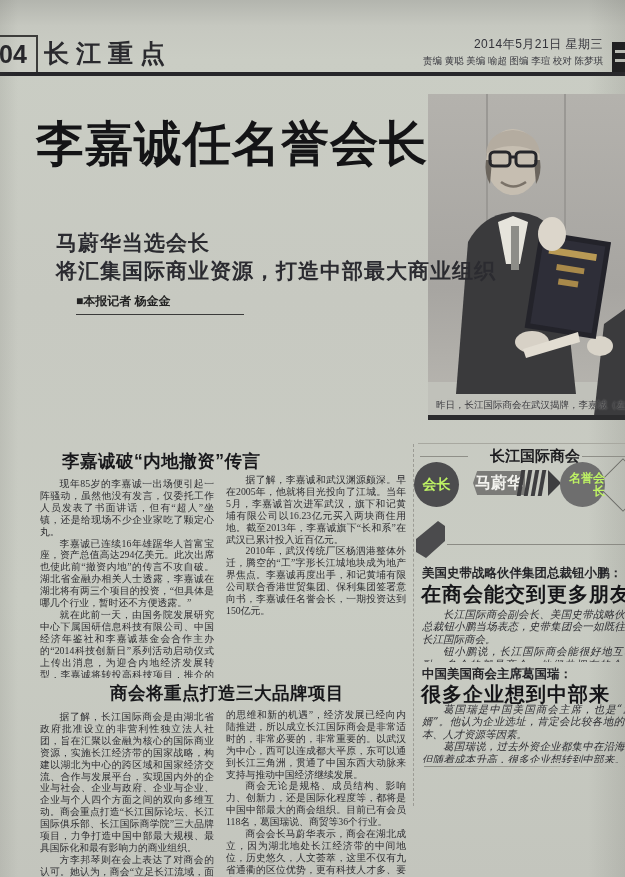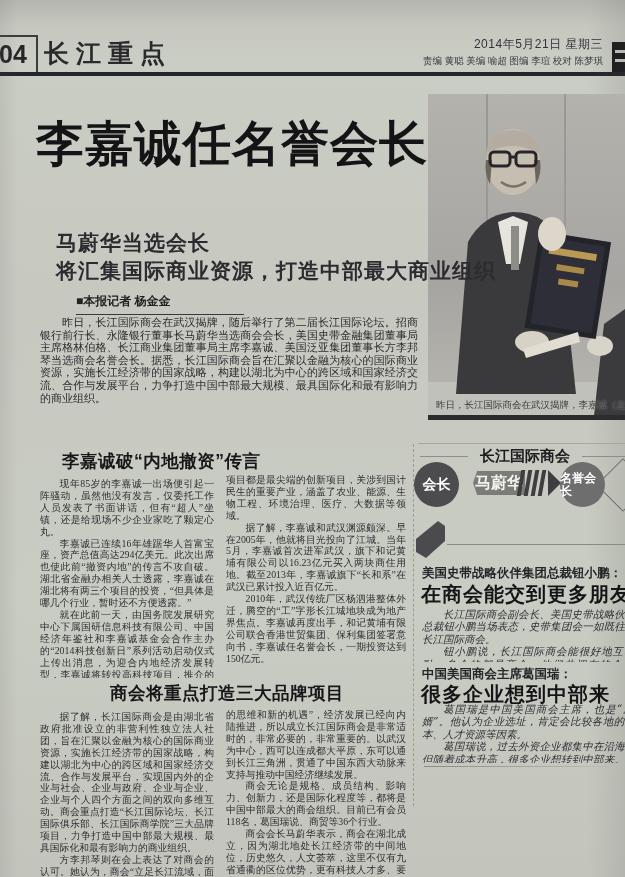--- a/index.html
+++ b/index.html
@@ -47,27 +47,27 @@
     font-family:"Liberation Serif",serif;overflow:hidden;z-index:3;}
   .col p{margin:0;text-indent:2em;}
   .col p.noindent{text-indent:0;}
   .c1a{left:40px;top:478px;width:174px;height:200px;}
   .c2a{left:226px;top:474px;width:180px;height:204px;}
   .c1b{left:40px;top:711px;width:174px;height:166px;}
   .c2b{left:226px;top:709px;width:180px;height:168px;}
   .vdash{position:absolute;left:413px;top:444px;height:362px;width:0;border-left:1px dashed #9b9b94;z-index:2;}
   .side-topline{position:absolute;left:418px;right:0;top:443px;height:1px;background:#a8a8a0;z-index:2;}
   
-  .sb-title{position:absolute;left:470px;top:447px;width:110px;text-align:center;
+  .sb-title{position:absolute;left:470px;top:447px;width:110px;text-align:right;
     font-size:15px;font-weight:900;color:#1d1d20;z-index:3;}
   .sb-line{position:absolute;top:456px;height:1px;background:#8f8f88;z-index:2;}
   .sb-line.l{left:420px;width:48px;}
   .sb-line.r{left:582px;width:43px;}
-  .circle{position:absolute;border-radius:50%;color:#ffffff;display:flex;align-items:center;justify-content:center;
-    text-align:left;font-weight:bold;z-index:3;}
+  .circle{position:absolute;border-radius:50%;color:#bef264;display:flex;align-items:center;justify-content:center;
+    text-align:right;font-weight:bold;z-index:3;}
   .circle.c-role1{left:414px;top:462px;width:45px;height:45px;background:#4c4c4e;font-size:14px;}
   .circle.c-role2{left:560px;top:462px;width:45px;height:45px;background:#6e6e6e;font-size:12px;line-height:13px;}
   .namebar{position:absolute;left:473px;top:471px;width:52px;height:24px;background:#7b7b78;color:#f2f2ee;
     display:flex;align-items:center;justify-content:center;font-size:16px;font-weight:bold;z-index:3;
     clip-path:polygon(8% 0,100% 0,100% 100%,8% 100%,0 50%);}
   .stripes{position:absolute;left:519px;top:470px;display:flex;align-items:center;z-index:3;}
   .stripes b{display:block;width:4px;height:26px;background:#3e3e40;margin-right:3px;transform:skewX(-10deg);}
   .stripes .tri{width:0;height:0;border-top:13px solid transparent;border-bottom:13px solid transparent;
     border-left:13px solid #3e3e40;margin-left:1px;}
   .diamond{position:absolute;left:604px;top:466px;width:36px;height:36px;border:1px solid #6d6d68;
@@ -151,32 +151,28 @@
     <div class="caption">昨日，长江国际商会在武汉揭牌，李嘉诚（左）当选商会名誉会长</div>
   </div>
   <div class="photo-rule"></div>
 
   <div class="headline">
     <div>李嘉诚任名誉会长</div>
   </div>
   <div class="subhead s1">马蔚华当选会长</div>
   <div class="subhead s2">将汇集国际商业资源，打造中部最大商业组织</div>
   <div class="byline">■本报记者 杨金金</div>
-  <div class="intro">
-    <p>昨日，长江国际商会在武汉揭牌，随后举行了第二届长江国际论坛。招商银行前行长、永隆银行董事长马蔚华当选商会会长，美国史带金融集团董事局主席格林伯格、长江商业集团董事局主席李嘉诚、美国泛亚集团董事长方李邦琴当选商会名誉会长。据悉，长江国际商会旨在汇聚以金融为核心的国际商业资源，实施长江经济带的国家战略，构建以湖北为中心的跨区域和国家经济交流、合作与发展平台，力争打造中国中部最大规模、最具国际化和最有影响力的商业组织。</p>
-  </div>
 
   <div class="sec-title t1">李嘉诚破“内地撤资”传言</div>
   <div class="col c1a">
     <p>现年85岁的李嘉诚一出场便引起一阵骚动，虽然他没有发言，仅委托工作人员发表了书面讲话，但有“超人”坐镇，还是给现场不少企业家吃了颗定心丸。</p>
     <p>李嘉诚已连续16年雄踞华人首富宝座，资产总值高达294亿美元。此次出席也使此前“撤资内地”的传言不攻自破。湖北省金融办相关人士透露，李嘉诚在湖北将有两三个项目的投资，“但具体是哪几个行业，暂时还不方便透露。”</p>
     <p>就在此前一天，由国务院发展研究中心下属国研信息科技有限公司、中国经济年鉴社和李嘉诚基金会合作主办的“2014科技创新日”系列活动启动仪式上传出消息，为迎合内地经济发展转型，李嘉诚将转投高科技项目，推介的七个</p>
   </div>
   <div class="col c2a">
-    <p class="noindent">项目都是最尖端的创新项目，关涉到国计民生的重要产业，涵盖了农业、能源、生物工程、环境治理、医疗、大数据等领域。</p>
     <p>据了解，李嘉诚和武汉渊源颇深。早在2005年，他就将目光投向了江城。当年5月，李嘉诚首次进军武汉，旗下和记黄埔有限公司以16.23亿元买入两块商住用地。截至2013年，李嘉诚旗下“长和系”在武汉已累计投入近百亿元。</p>
     <p>2010年，武汉传统厂区杨泗港整体外迁，腾空的“工”字形长江城地块成为地产界焦点。李嘉诚再度出手，和记黄埔有限公司联合香港世贸集团、保利集团签署意向书，李嘉诚任名誉会长，一期投资达到150亿元。</p>
   </div>
 
   <div class="sec-title t2">商会将重点打造三大品牌项目</div>
   <div class="col c1b">
     <p>据了解，长江国际商会是由湖北省政府批准设立的非营利性独立法人社团，旨在汇聚以金融为核心的国际商业资源，实施长江经济带的国家战略，构建以湖北为中心的跨区域和国家经济交流、合作与发展平台，实现国内外的企业与社会、企业与政府、企业与企业、企业与个人四个方面之间的双向多维互动。商会重点打造“长江国际论坛、长江国际俱乐部、长江国际商学院”三大品牌项目，力争打造中国中部最大规模、最具国际化和最有影响力的商业组织。</p>
     <p>方李邦琴则在会上表达了对商会的认可。她认为，商会“立足长江流域，面向国际舞台，可以得到更多新的资源、新</p>
   </div>
   <div class="col c2b">

